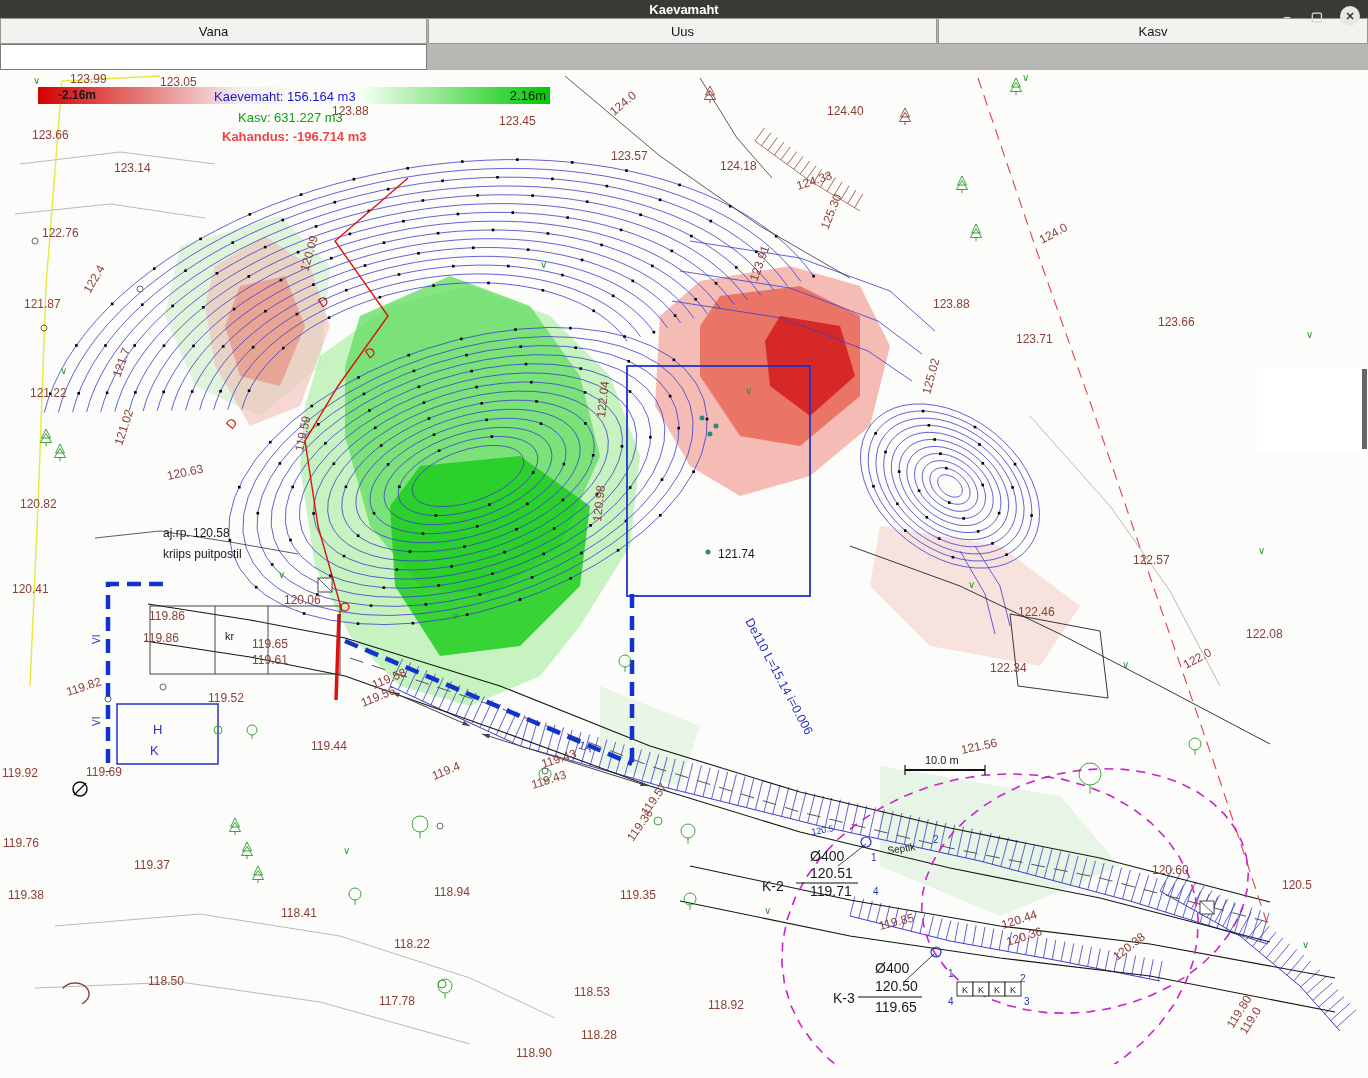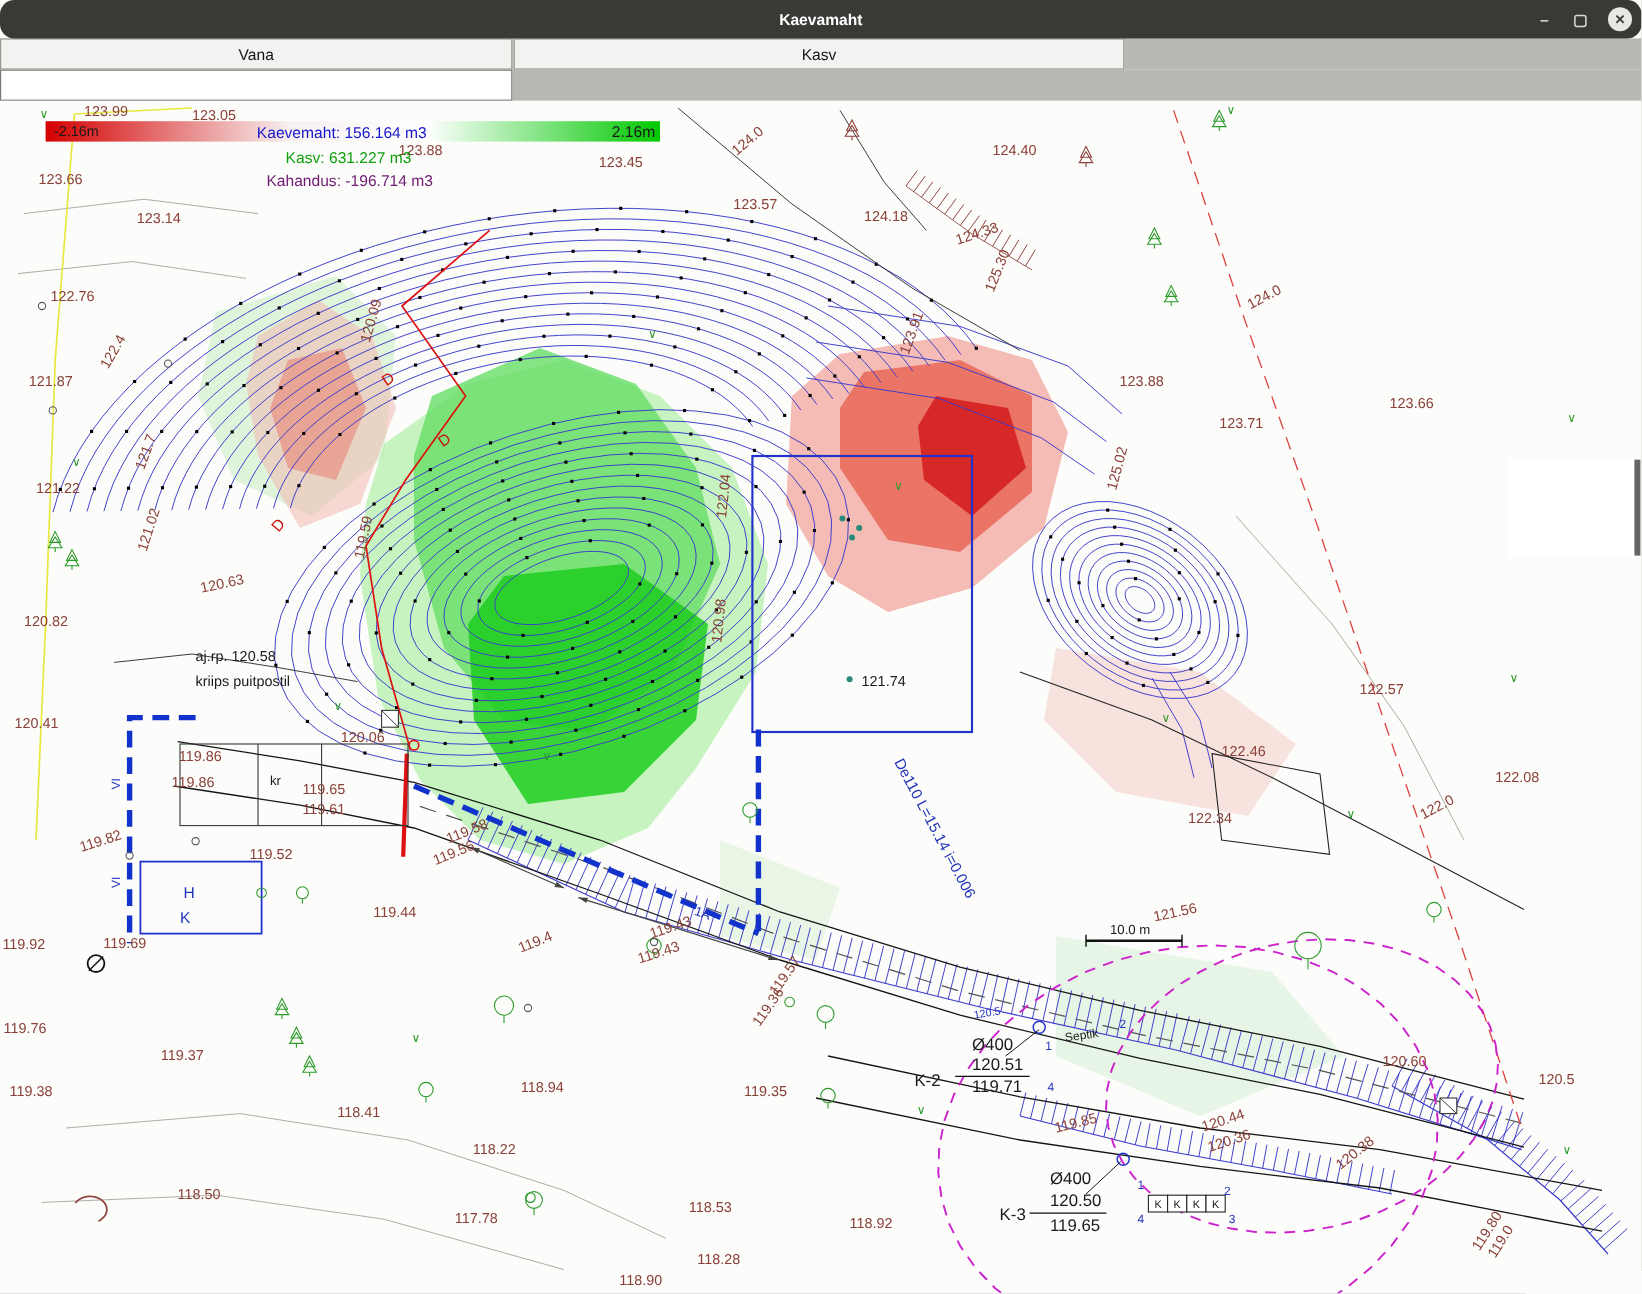--- a/index.html
+++ b/index.html
@@ -1,52 +1,53 @@
 <!DOCTYPE html>
 <html><head>
 <meta charset="utf-8">
 <style>
   html,body{margin:0;padding:0;background:#d0cfcb;font-family:"Liberation Sans",sans-serif;}
   .app{width:1368px;height:1078px;position:relative;overflow:hidden;background:#fcfcfa;}
-  .titlebar{height:32px;background:#3a3936;display:flex;align-items:center;justify-content:center;position:relative;color:#fff;font-weight:bold;font-size:13px;user-select:none;border-radius:12px;}
+  .titlebar{height:18px;background:#3a3936;display:flex;align-items:center;justify-content:center;position:relative;color:#fff;font-weight:bold;font-size:13px;user-select:none;}
   .win-controls{position:absolute;right:8px;top:0;height:32px;display:flex;align-items:center;gap:16px;}
   .win-glyph{color:#d8d6d2;font-size:13px;width:14px;text-align:center;}
   .win-close{width:20px;height:20px;border-radius:50%;background:#e9e7e3;color:#3a3936;display:flex;align-items:center;justify-content:center;font-size:11px;font-weight:bold;}
   .btnrow{display:grid;grid-template-columns:427px 509px 430px;gap:1px;background:#b8b7b3;height:26px;}
   .btn,.panel{background:#f3f2f0;border:1px solid #98978f;box-sizing:border-box;display:flex;align-items:center;font-size:13px;color:#151515;}
   .btn{justify-content:center;cursor:default;}
   .panel{padding-left:4px;}
   .korgus-input{border:1px solid #7a7a76;background:#fff;height:26px;box-sizing:border-box;padding:0 5px;font-size:13px;font-family:"Liberation Sans",sans-serif;}
   .maparea{position:relative;width:1368px;height:994px;background:#fcfcfa;overflow:hidden;}
   #map-svg{position:absolute;left:0;top:0;}
   #map-svg text{font-family:"Liberation Sans",sans-serif;}
   .legend{position:absolute;left:38px;top:17px;width:540px;pointer-events:none;z-index:5;}
   .legend-bar{position:relative;width:512px;height:17px;background:linear-gradient(90deg,#d40000 0%,#f7f1f1 40%,#ffffff 62%,#00c800 100%);}
-  .lg-min{position:absolute;left:7px;top:1px;font-size:12px;color:#1a1a1a;}
+  .lg-min{position:absolute;left:20px;top:1px;font-size:12px;color:#1a1a1a;font-weight:bold;}
   .lg-max{position:absolute;right:4px;top:1px;font-size:13px;color:#1a1a1a;}
   .lg-kaeve{position:absolute;left:176px;top:2px;font-size:13px;color:#1616cc;}
   .lg-kasv{margin:6px 0 0 200px;font-size:13px;color:#0f9f0f;}
-  .lg-kahandus{margin:4px 0 0 184px;font-size:13px;color:#701a75;}
+  .lg-kahandus{margin:4px 0 0 184px;font-size:13px;color:#ef4444;font-weight:bold;}
 </style>
 </head>
 <body>
 
 <div class="app">
 
   <div class="titlebar">
     <span>Kaevamaht</span>
     <div class="win-controls">
       <span class="win-glyph">–</span>
       <span class="win-glyph">▢</span>
       <span class="win-close">✕</span>
     </div>
   </div>
 
   <div class="btnrow">
     <div class="btn">Vana</div>
+    <div class="btn">Uus</div>
     <div class="btn">Kasv</div>
   </div>
 
   <div class="btnrow">
     <input class="korgus-input" type="text" value="" style="">
   </div>
 
   <div class="maparea">
     <svg id="map-svg" width="1368" height="994" viewBox="0 84 1368 994">
         <g>

